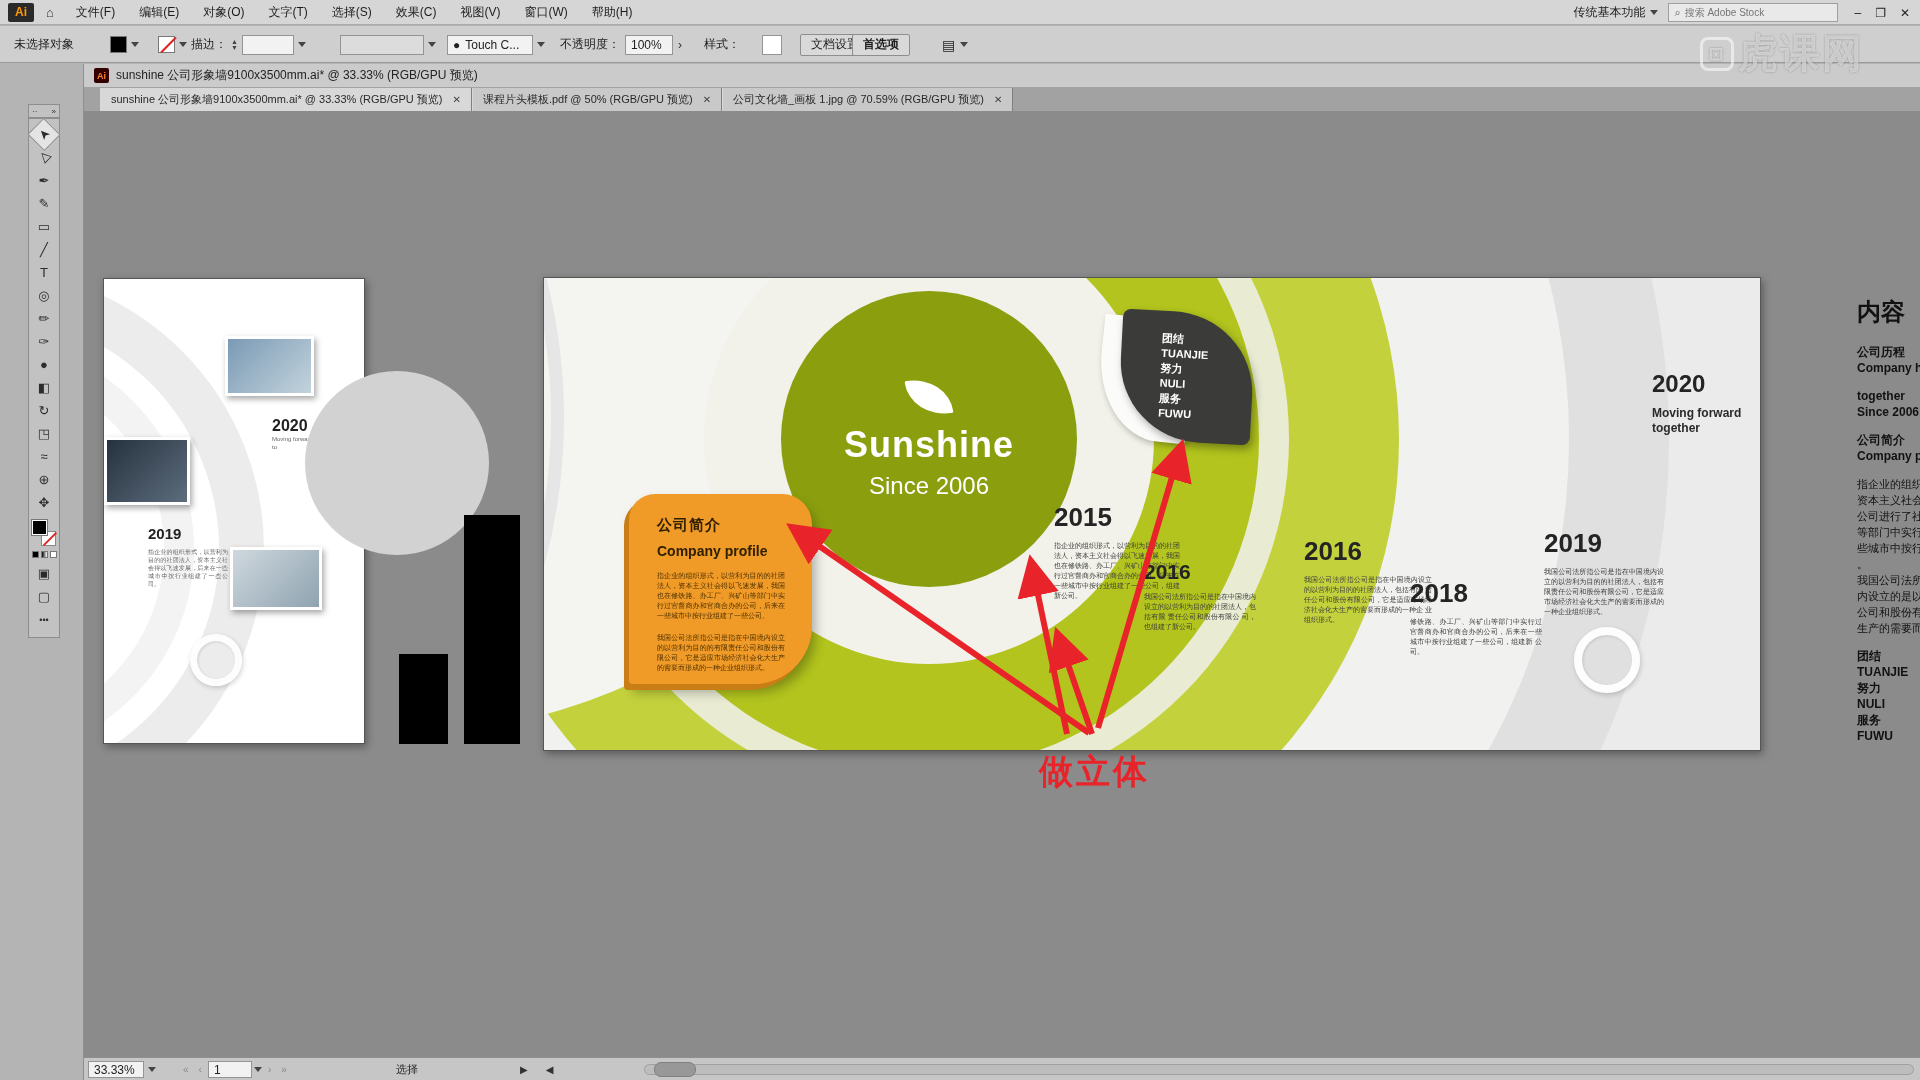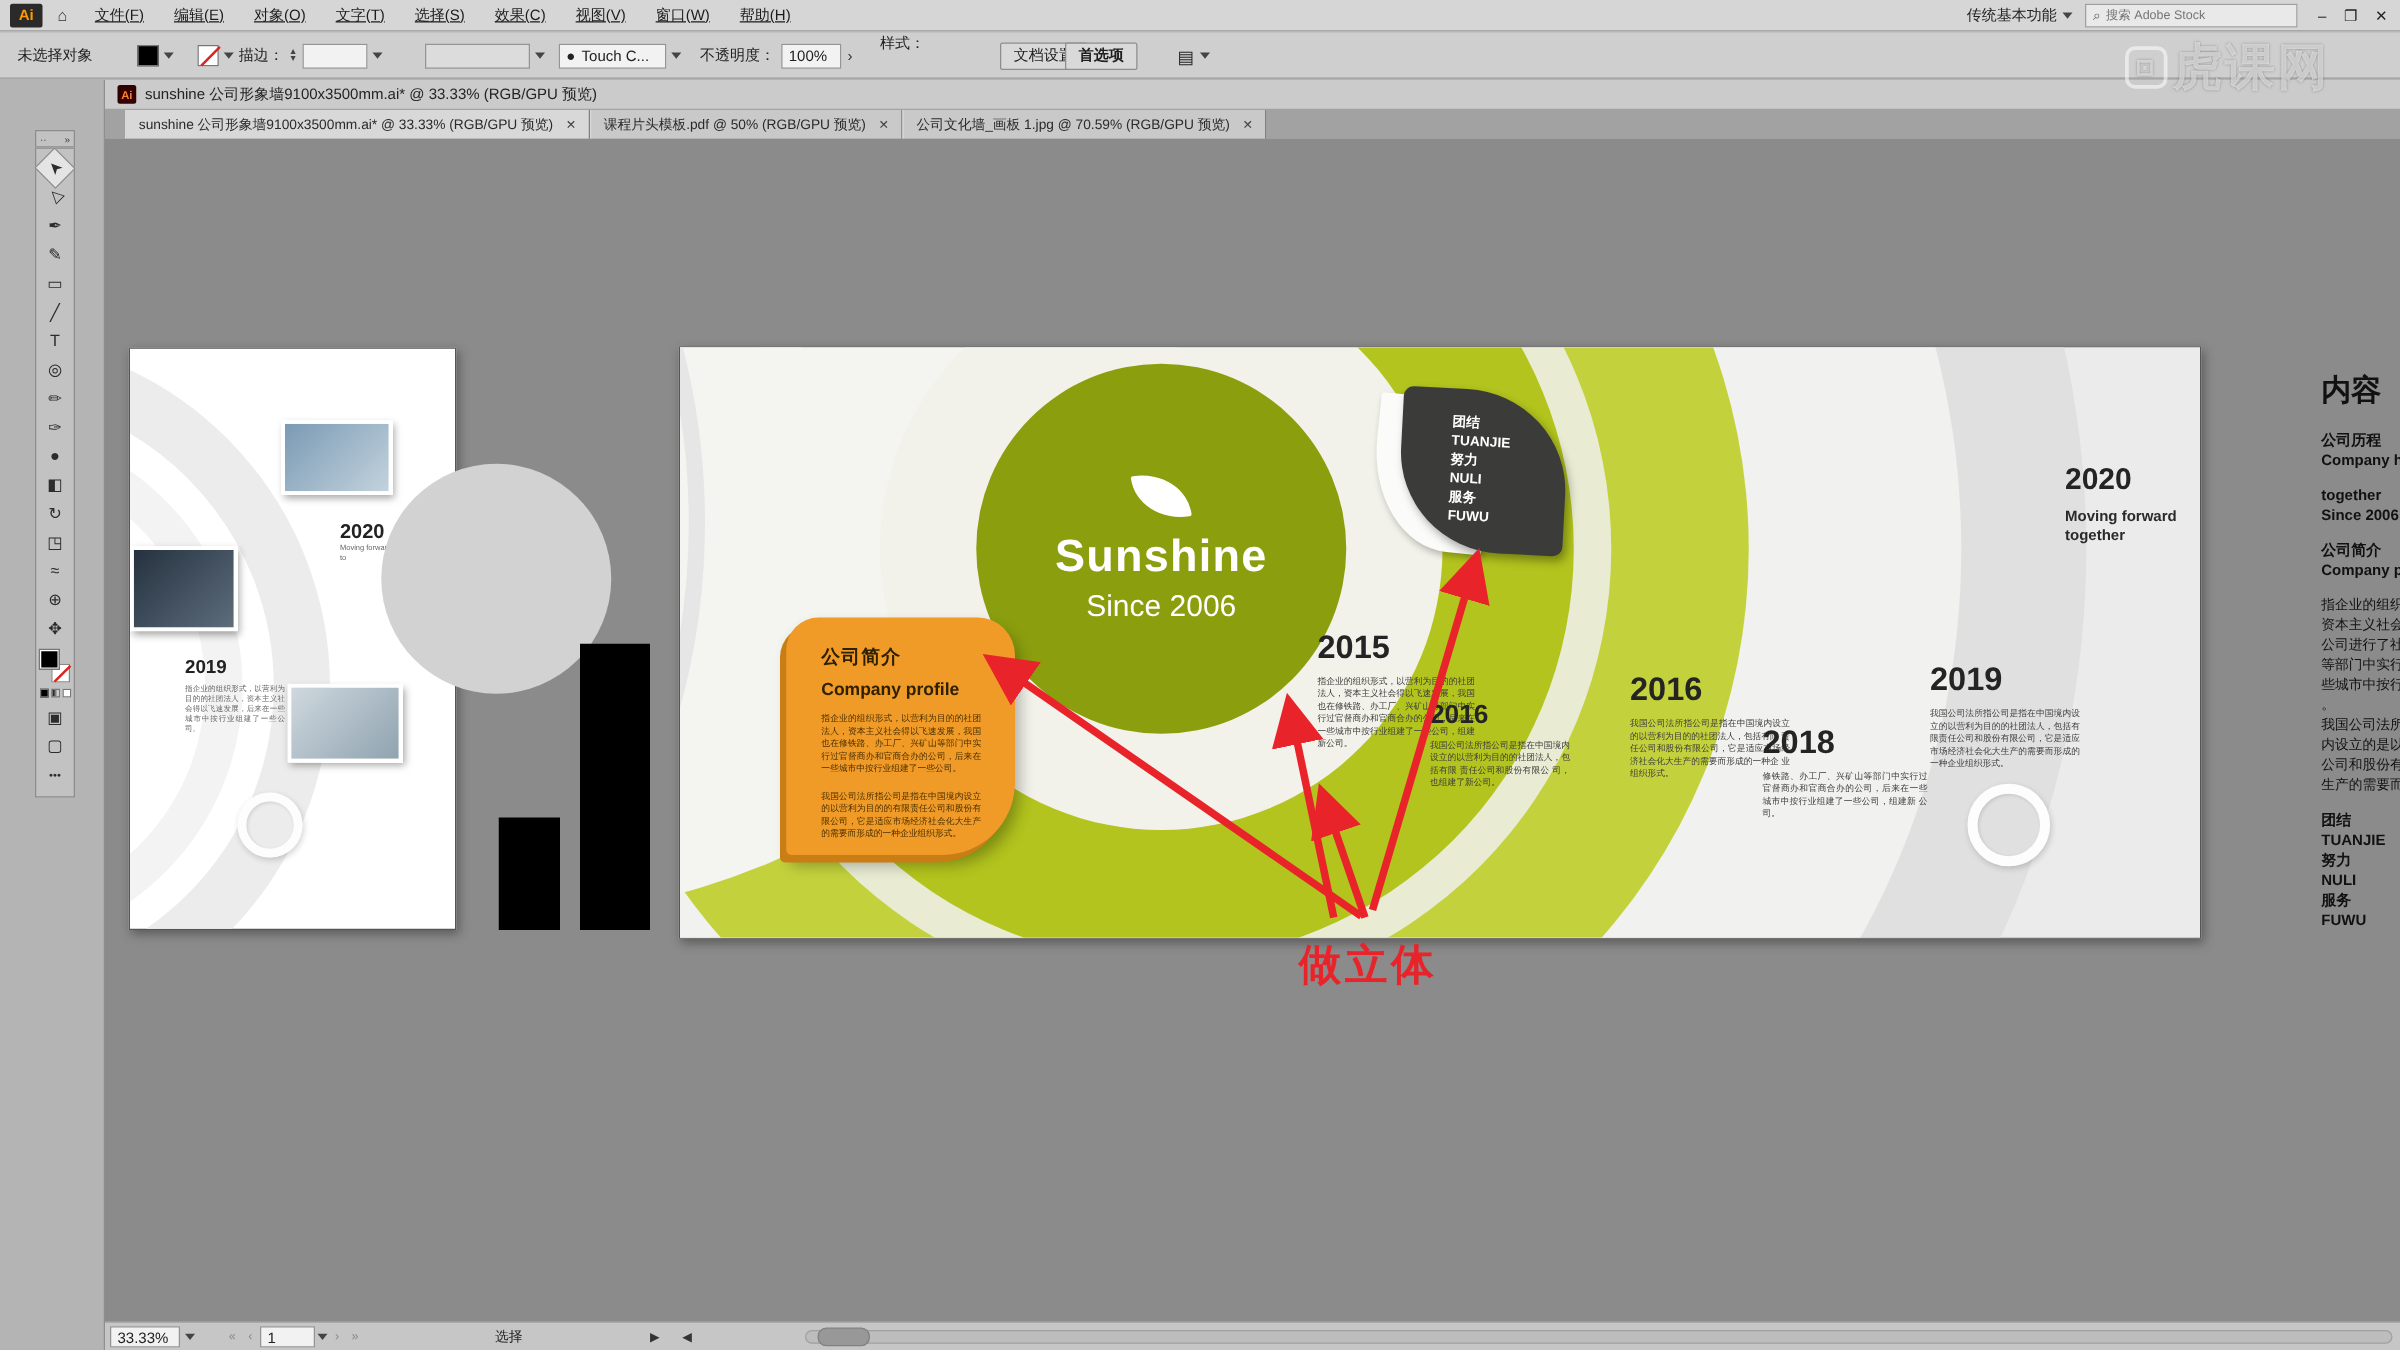--- a/index.html
+++ b/index.html
@@ -7,21 +7,21 @@
     font-family:"Liberation Sans", sans-serif; background:#b4b4b4; }
   .pre { white-space:pre-line; }
 
   
   .menubar { position:absolute; left:0; top:0; width:1920px; height:25px;
     background:#d6d6d6; border-bottom:1px solid #a8a8a8;
     display:flex; align-items:center; font-size:12px; color:#1d1d1d; }
   .ai-logo { width:26px; height:19px; margin-left:8px; background:#2a2a2a; color:#ff9a00;
     font-weight:bold; font-size:12px; display:flex; align-items:center; justify-content:center; border-radius:2px; }
   .home-ic { margin-left:12px; font-size:13px; color:#333; }
-  .menus { display:flex; margin-left:22px; gap:24px;text-decoration:underline; }
+  .menus { display:flex; margin-left:22px; gap:24px; }
   .menus span { cursor:default; }
   .mb-right { position:absolute; right:10px; top:0; height:25px; display:flex; align-items:center; gap:10px; }
   .wsp { font-size:12px; color:#222; display:flex; align-items:center; gap:5px; }
   .searchbox { width:170px; height:19px; background:#e9e9e9; border:1px solid #9f9f9f;
     display:flex; align-items:center; font-size:11px; color:#666; padding:0 5px; gap:4px; }
   .searchbox input { border:none; background:transparent; font-size:10px; width:130px;
     font-family:"Liberation Sans",sans-serif; color:#555; outline:none; }
   .winctl { display:flex; gap:14px; font-size:12px; color:#222; margin-left:6px; }
   .carety { width:0; height:0; border-left:4px solid transparent; border-right:4px solid transparent;
     border-top:5px solid #444; display:inline-block; }
@@ -199,21 +199,21 @@
       <span>●</span>
       <span>Touch C...</span>
     </div>
     <span class="carety"></span>
   </div>
   <div class="cb" style="left:560px; gap:5px;">
     <span>不透明度：</span>
     <div class="field" style="width:48px;">100%</div>
     <span style="color:#333;">›</span>
   </div>
-  <div class="cb" style="left:704px; gap:22px;flex-direction:column;">
+  <div class="cb" style="left:704px; gap:22px;">
     <span>样式：</span>
     <div class="field" style="width:20px; background:#fff;"></div>
     <span class="carety"></span>
   </div>
   <div class="cb" style="left:800px;">
       <div class="btn">文档设置</div>
     </div>
   <div class="cb" style="left:852px;font-weight:bold;">
       <div class="btn">首选项</div>
     </div>

